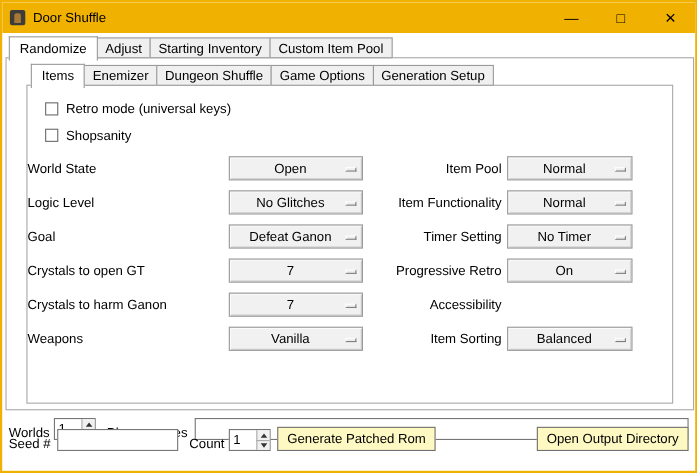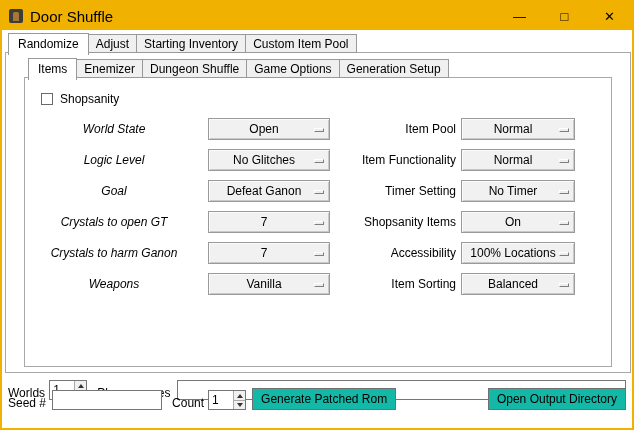--- a/index.html
+++ b/index.html
@@ -20,21 +20,21 @@
     background:#f0b100; display:flex; align-items:center; padding-left:7px;
   }
   .app-icon {
     width:14px; height:14px; background:#3c3c3c; border-radius:2px;
     margin-right:7px; position:relative; flex:0 0 auto;
   }
   .app-icon::after {
     content:""; position:absolute; left:4px; bottom:2px; width:6px; height:9px;
     background:#a87832; border-radius:2px 2px 0 0;
   }
-  .title { font-size:15px; }
+  .title { font-size:12px; }
   .win-controls { margin-left:auto; display:flex; height:28px; }
   .win-btn {
     width:45px; height:28px; display:flex; align-items:center; justify-content:center;
     font-size:13px; line-height:1; color:#000; cursor:default;
   }
   
   .tabs { position:absolute; display:flex; align-items:flex-end; height:21px; z-index:5; }
   .tabs-outer { top:30px; left:6px;text-align:right; }
   .tabs-inner { top:55px; left:26px; }
   .tab {
@@ -56,21 +56,21 @@
   
   .checks { padding:9px 0 0 16px; }
   .check-row { display:flex; align-items:center; height:24px; cursor:default; }
   .checkbox {
     width:12px; height:12px; border:1px solid #6a6a6a; background:#fff;
     margin-right:7px; flex:0 0 auto;
   }
   
   .opts { margin-top:2px; }
   .opt-row { display:flex; align-items:center; height:31px; }
-  .lbl-l { width:178px; text-align:center;font-style:italic; }
+  .lbl-l { width:178px; text-align:left; }
   .lbl-r { width:126px; text-align:right; }
   .optbtn {
     height:22px; margin-left:5px; background:#f1f1f1;
     border:1px solid #9a9a9a;
     display:flex; align-items:center; justify-content:center;
     position:relative; cursor:default;
     box-shadow: inset 1px 1px 0 #fbfbfb, inset -1px -1px 0 #c9c9c9;
   }
   .btn-l { width:122px; }
   .btn-r { width:114px; }
@@ -102,21 +102,21 @@
   }
   .spin-arrows { position:absolute; right:0; top:0; width:12px; height:18px; }
   .spin-half {
     width:12px; height:9px; background:#f0f0f0; border-left:1px solid #aaa;
     display:flex; align-items:center; justify-content:center;
   }
   .spin-half + .spin-half { border-top:1px solid #aaa; }
   .tri-up { width:0; height:0; border-left:3px solid transparent; border-right:3px solid transparent; border-bottom:4px solid #333; }
   .tri-down { width:0; height:0; border-left:3px solid transparent; border-right:3px solid transparent; border-top:4px solid #333; }
   .btn {
-    height:22px; padding:0 8px; background:#14b8a6; border:1px solid #707070;
+    height:22px; padding:0 8px; background:#fef9c3; border:1px solid #707070;
     display:flex; align-items:center; white-space:nowrap; cursor:default;
     font-size:12px;
   }
   .ml4 { margin-left:4px; } .ml6 { margin-left:6px; } .ml10 { margin-left:10px; }
   .mr4 { margin-right:4px; } .mr6 { margin-right:6px; }
   .grow { flex:1; }
   .spacer { flex:1; }
 </style>
 </head>
 <body>
@@ -147,20 +147,24 @@
     <div class="tab">Dungeon Shuffle</div>
     <div class="tab">Game Options</div>
     <div class="tab">Generation Setup</div>
   </div>
 
   <div class="pane2">
 
     <div class="checks">
       <div class="check-row">
         <span class="checkbox"></span>
+        <span>Retro mode (universal keys)</span>
+      </div>
+      <div class="check-row">
+        <span class="checkbox"></span>
         <span>Shopsanity</span>
       </div>
     </div>
 
     <div class="opts">
 
       <div class="opt-row">
         <span class="lbl-l">World State</span>
         <div class="optbtn btn-l">
           <span class="val">Open</span>
@@ -198,38 +202,34 @@
           <span class="ind"></span>
         </div>
       </div>
 
       <div class="opt-row">
         <span class="lbl-l">Crystals to open GT</span>
         <div class="optbtn btn-l">
           <span class="val">7</span>
           <span class="ind"></span>
         </div>
-        <span class="lbl-r">Shopsanity Items</span>
+        <span class="lbl-r">Progressive Retro</span>
         <div class="optbtn btn-r">
           <span class="val">On</span>
           <span class="ind"></span>
         </div>
       </div>
 
       <div class="opt-row">
         <span class="lbl-l">Crystals to harm Ganon</span>
         <div class="optbtn btn-l">
           <span class="val">7</span>
           <span class="ind"></span>
         </div>
         <span class="lbl-r">Accessibility</span>
-        <div class="optbtn btn-r">
-          <span class="val">100% Locations</span>
-          <span class="ind"></span>
-        </div>
       </div>
 
       <div class="opt-row">
         <span class="lbl-l">Weapons</span>
         <div class="optbtn btn-l">
           <span class="val">Vanilla</span>
           <span class="ind"></span>
         </div>
         <span class="lbl-r">Item Sorting</span>
         <div class="optbtn btn-r">

